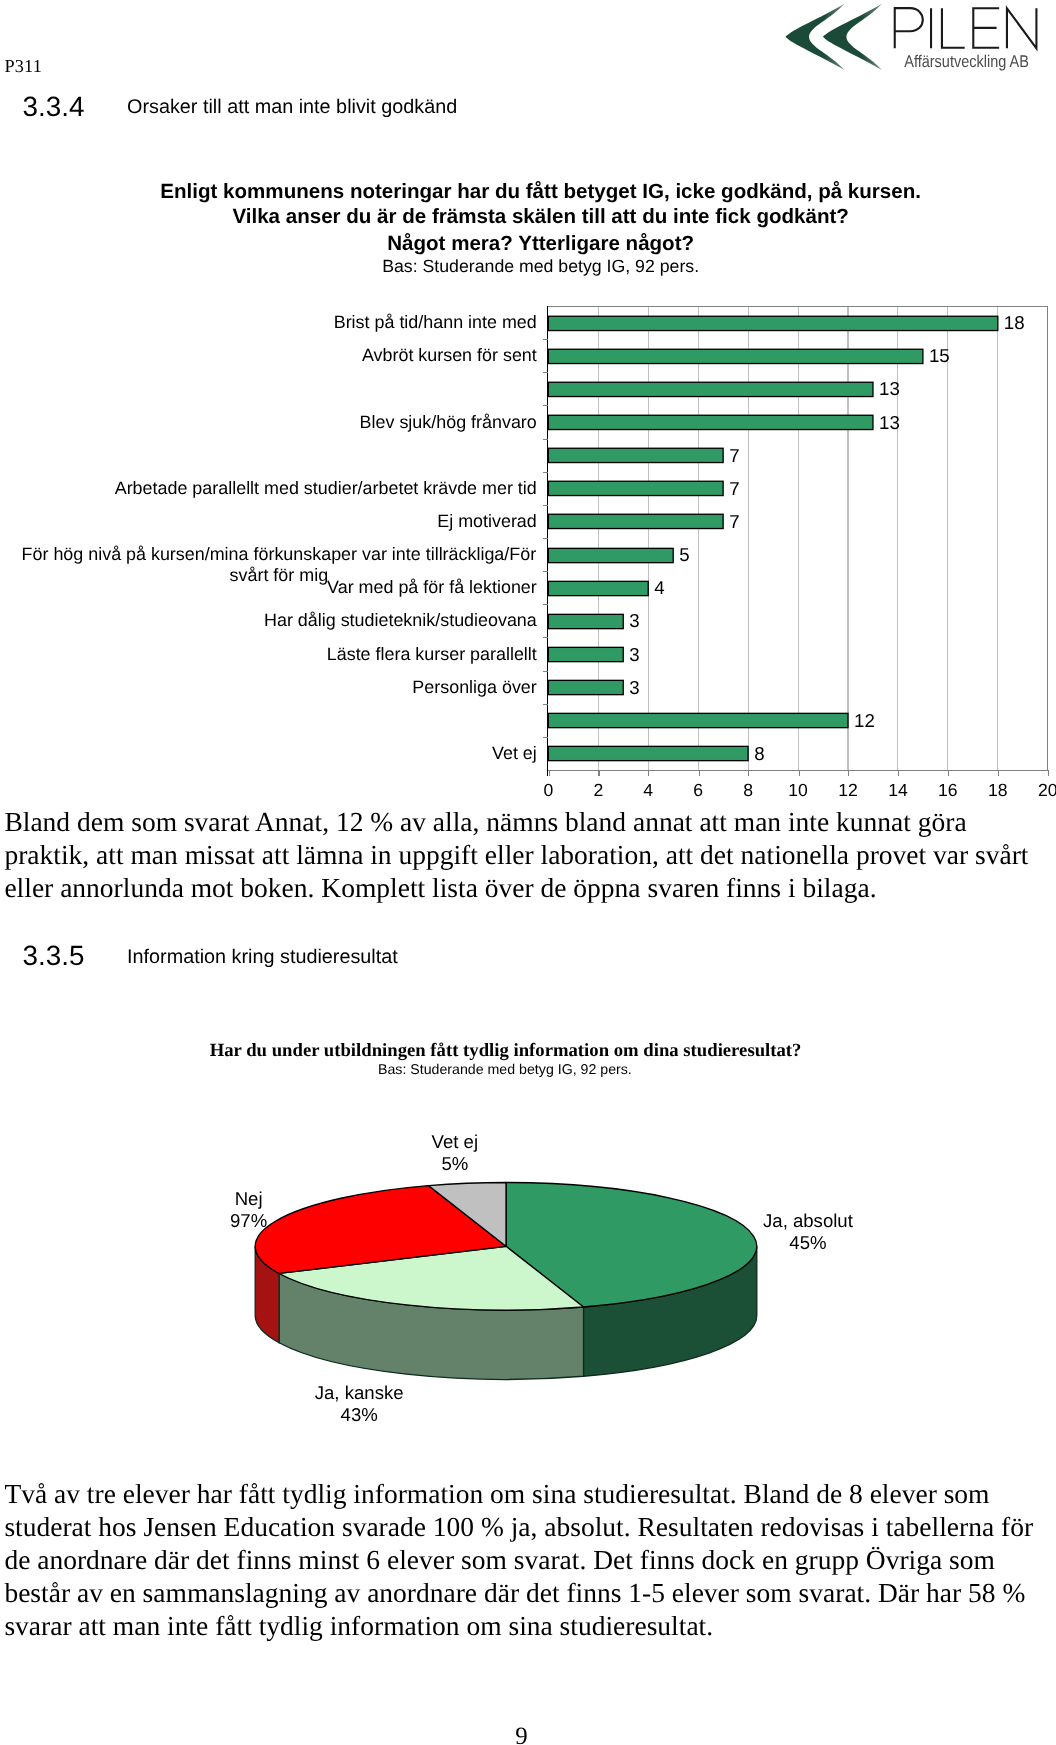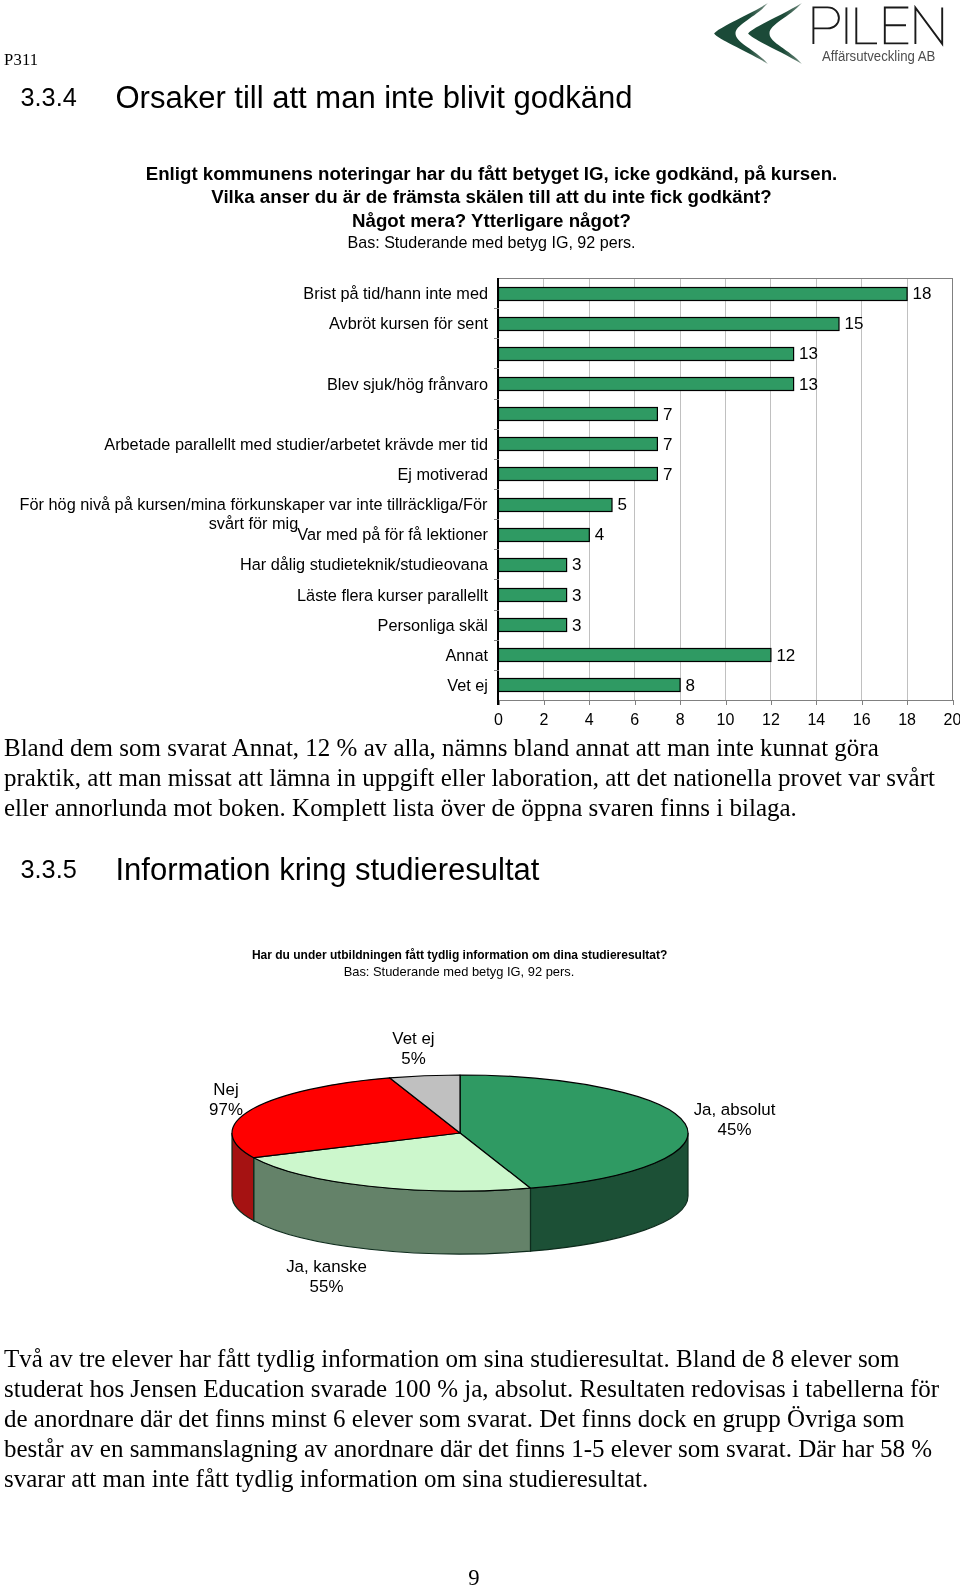--- a/index.html
+++ b/index.html
@@ -9,33 +9,33 @@
        -webkit-font-smoothing:antialiased;}
   .abs{position:absolute;}
 
   
   #doc-code{left:4px;top:51.5px;font-family:"Liberation Serif",serif;font-size:16.6px;
             letter-spacing:.2px;color:#000;line-height:16px;}
   #logo{left:700px;top:0px;width:252px;height:72px;}
 
   
   .sec-num{font-size:25.3px;line-height:25px;}
-  .sec-title{font-size:31px;line-height:25px;}
+  .sec-title{font-size:18px;line-height:25px;}
   #s1-num{left:20.5px;top:85px;}
   #s1-title{left:115.5px;top:85px;}
   #s2-num{left:20.5px;top:857px;}
   #s2-title{left:115.5px;top:857px;}
 
   
   #q1{left:91.5px;top:161.7px;width:800px;text-align:center;font-weight:bold;font-size:18.7px;
       line-height:23.6px;}
   #q1-base{left:91.5px;top:232.5px;width:800px;text-align:center;font-size:16.1px;line-height:18px;}
 
-  #q2{left:59.6px;top:946px;width:800px;text-align:center;font-weight:bold;font-size:12px;
-      line-height:18px;}
+  #q2{left:59.6px;top:946px;width:800px;text-align:center;font-weight:bold;font-size:17px;
+      line-height:18px;font-family:Liberation Serif, serif;}
   #q2-base{left:59px;top:965px;width:800px;text-align:center;font-size:12.9px;line-height:14px;}
 
   
   .body-par{font-family:"Liberation Serif",serif;font-size:25px;line-height:30px;
             text-align:left;color:#000;}
   #body1{left:4px;top:733px;width:940px;}
   #body2{left:4px;top:1344px;width:940px;}
 
   #page-num{left:-6px;top:1567px;width:960px;text-align:center;line-height:22px;
             font-family:"Liberation Serif",serif;font-size:22.7px;}
@@ -120,22 +120,21 @@
   <div id="bar-cats">
       <div class="bar-cat" style="top: 14.0714px; margin-left: 13px;">Brist på tid/hann inte med</div>
       <div class="bar-cat" style="top: 44.2143px;">Avbröt kursen för sent</div>
       <div class="bar-cat" style="top: 104.5px;">Blev sjuk/hög frånvaro</div>
       <div class="bar-cat" style="top: 194.929px;">Ej motiverad</div>
       <div class="bar-cat" style="top: 164.786px;">Arbetade parallellt med studier/arbetet krävde mer tid</div>
       <div class="bar-cat wrap" style="top: 225.071px;">För hög nivå på kursen/mina förkunskaper var inte tillräckliga/För svårt för mig</div>
       <div class="bar-cat" style="top: 255.214px;">Var med på för få lektioner</div>
       <div class="bar-cat" style="top: 285.357px;">Har dålig studieteknik/studieovana</div>
       <div class="bar-cat" style="top: 315.5px;">Läste flera kurser parallellt</div>
-      <div class="bar-cat" style="top: 345.643px;">Personliga skäl</div>
-      <div class="bar-cat" style="top: 375.786px;">Annat</div>
+      <div class="bar-cat" style="top: 345.643px;">Personliga över</div>
       <div class="bar-cat" style="top: 405.929px;">Vet ej</div>
     </div>
   <svg id="bar-svg" width="960" height="445" viewBox="0 0 960 445" style="position:absolute;left:0;top:0;">
       <rect x="498.5" y="8" width="454" height="422" fill="#ffffff"></rect>
       <line x1="543.9" y1="8" x2="543.9" y2="430" stroke="#c0c0c0" stroke-width="1" shape-rendering="crispEdges"></line>
       <line x1="589.3" y1="8" x2="589.3" y2="430" stroke="#c0c0c0" stroke-width="1" shape-rendering="crispEdges"></line>
       <line x1="634.7" y1="8" x2="634.7" y2="430" stroke="#c0c0c0" stroke-width="1" shape-rendering="crispEdges"></line>
       <line x1="680.1" y1="8" x2="680.1" y2="430" stroke="#c0c0c0" stroke-width="1" shape-rendering="crispEdges"></line>
       <line x1="725.5" y1="8" x2="725.5" y2="430" stroke="#c0c0c0" stroke-width="1" shape-rendering="crispEdges"></line>
       <line x1="770.9" y1="8" x2="770.9" y2="430" stroke="#c0c0c0" stroke-width="1" shape-rendering="crispEdges"></line>
@@ -245,19 +244,19 @@
       </defs>
       <g>
         <path d="M 460 133 L 460 75 A 228 58 0 0 1 530.4558747174881 188.1612779451189 Z" fill="#2f9a63" stroke="#000" stroke-width="1.2" stroke-linejoin="round"></path>
         <path d="M 460 133 L 530.4558747174881 188.1612779451189 A 228 58 0 0 1 253.69943203774758 157.69519891077422 Z" fill="#ccf7cc" stroke="#000" stroke-width="1.2" stroke-linejoin="round"></path>
         <path d="M 460 133 L 253.69943203774758 157.69519891077422 A 228 58 0 0 1 389.5441252825119 77.83872205488109 Z" fill="#ff0000" stroke="#000" stroke-width="1.2" stroke-linejoin="round"></path>
         <path d="M 460 133 L 389.5441252825119 77.83872205488109 A 228 58 0 0 1 459.99999999999994 75 Z" fill="#c0c0c0" stroke="#000" stroke-width="1.2" stroke-linejoin="round"></path>
       </g>
     </svg>
   <div id="pie-labels" style="position:absolute;left:0;top:0;width:960px;height:320px;">
       <div class="pie-lab" style="left: 624.5px; top: 99.5px; width: 220px;"><span>Ja, absolut</span><br><span>45%</span></div>
-      <div class="pie-lab" style="left: 216.5px; top: 256.5px; width: 220px;"><span>Ja, kanske</span><br><span>55%</span></div>
+      <div class="pie-lab" style="left: 216.5px; top: 256.5px; width: 220px;"><span>Ja, kanske</span><br><span>43%</span></div>
       <div class="pie-lab" style="left: 116px; top: 79.5px; width: 220px;"><span>Nej</span><br><span>97%</span></div>
       <div class="pie-lab" style="left: 303.5px; top: 28.5px; width: 220px;"><span>Vet ej</span><br><span>5%</span></div>
     </div>
 </div>
 
 <div class="abs" id="page-num">9</div>
 
 </body></html>

